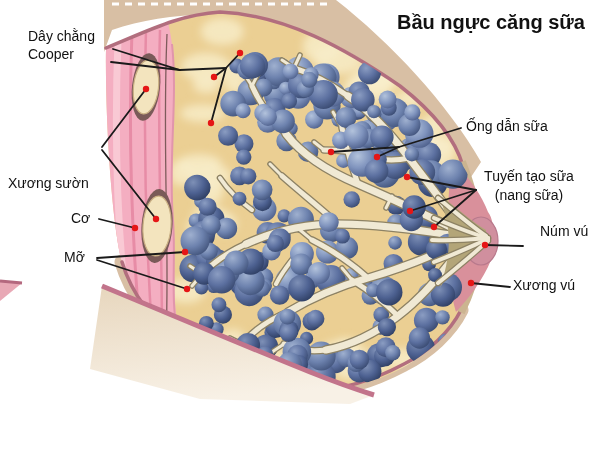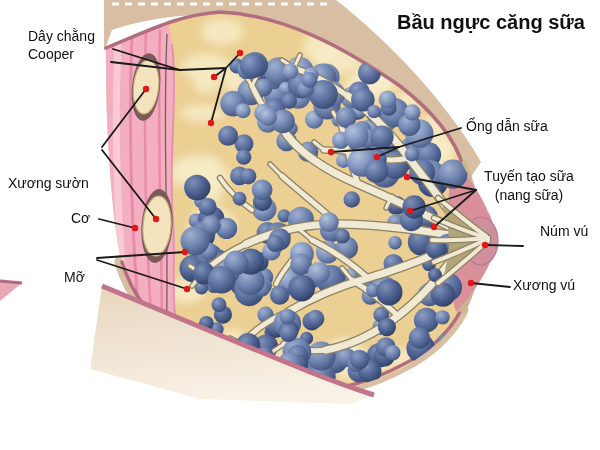--- a/index.html
+++ b/index.html
@@ -4,21 +4,21 @@
 <style>
   html,body{margin:0;padding:0;background:#fff;}
   #stage{position:relative;width:600px;height:450px;background:#fff;overflow:hidden;
          font-family:"Liberation Sans",sans-serif;}
   #art{position:absolute;left:0;top:0;}
   .lbl{position:absolute;font-size:14px;color:#111;white-space:nowrap;z-index:5;}
   .lbl span{display:block;}
   #lbl-cooper{left:28px;top:27px;line-height:18px;}
   #lbl-ribs{left:8px;top:139px;margin-top:36px;}
   #lbl-muscle{left:71px;top:210px;}
-  #lbl-fat{left:64px;top:249px;margin-top:20px;}
+  #lbl-fat{left:64px;top:249px;}
   #lbl-title{left:397px;top:11px;font-weight:bold;font-size:20px;}
   #lbl-duct{left:466px;top:118px;}
   #lbl-gland{left:476px;top:167px;font-weight:normal;text-align:center;width:106px;line-height:19px;}
   #lbl-nipple{left:526px;top:223px;margin-left:14px;}
   #lbl-areola{left:513px;top:277px;}
 </style>
 </head>
 <body>
 
 <div id="stage">

